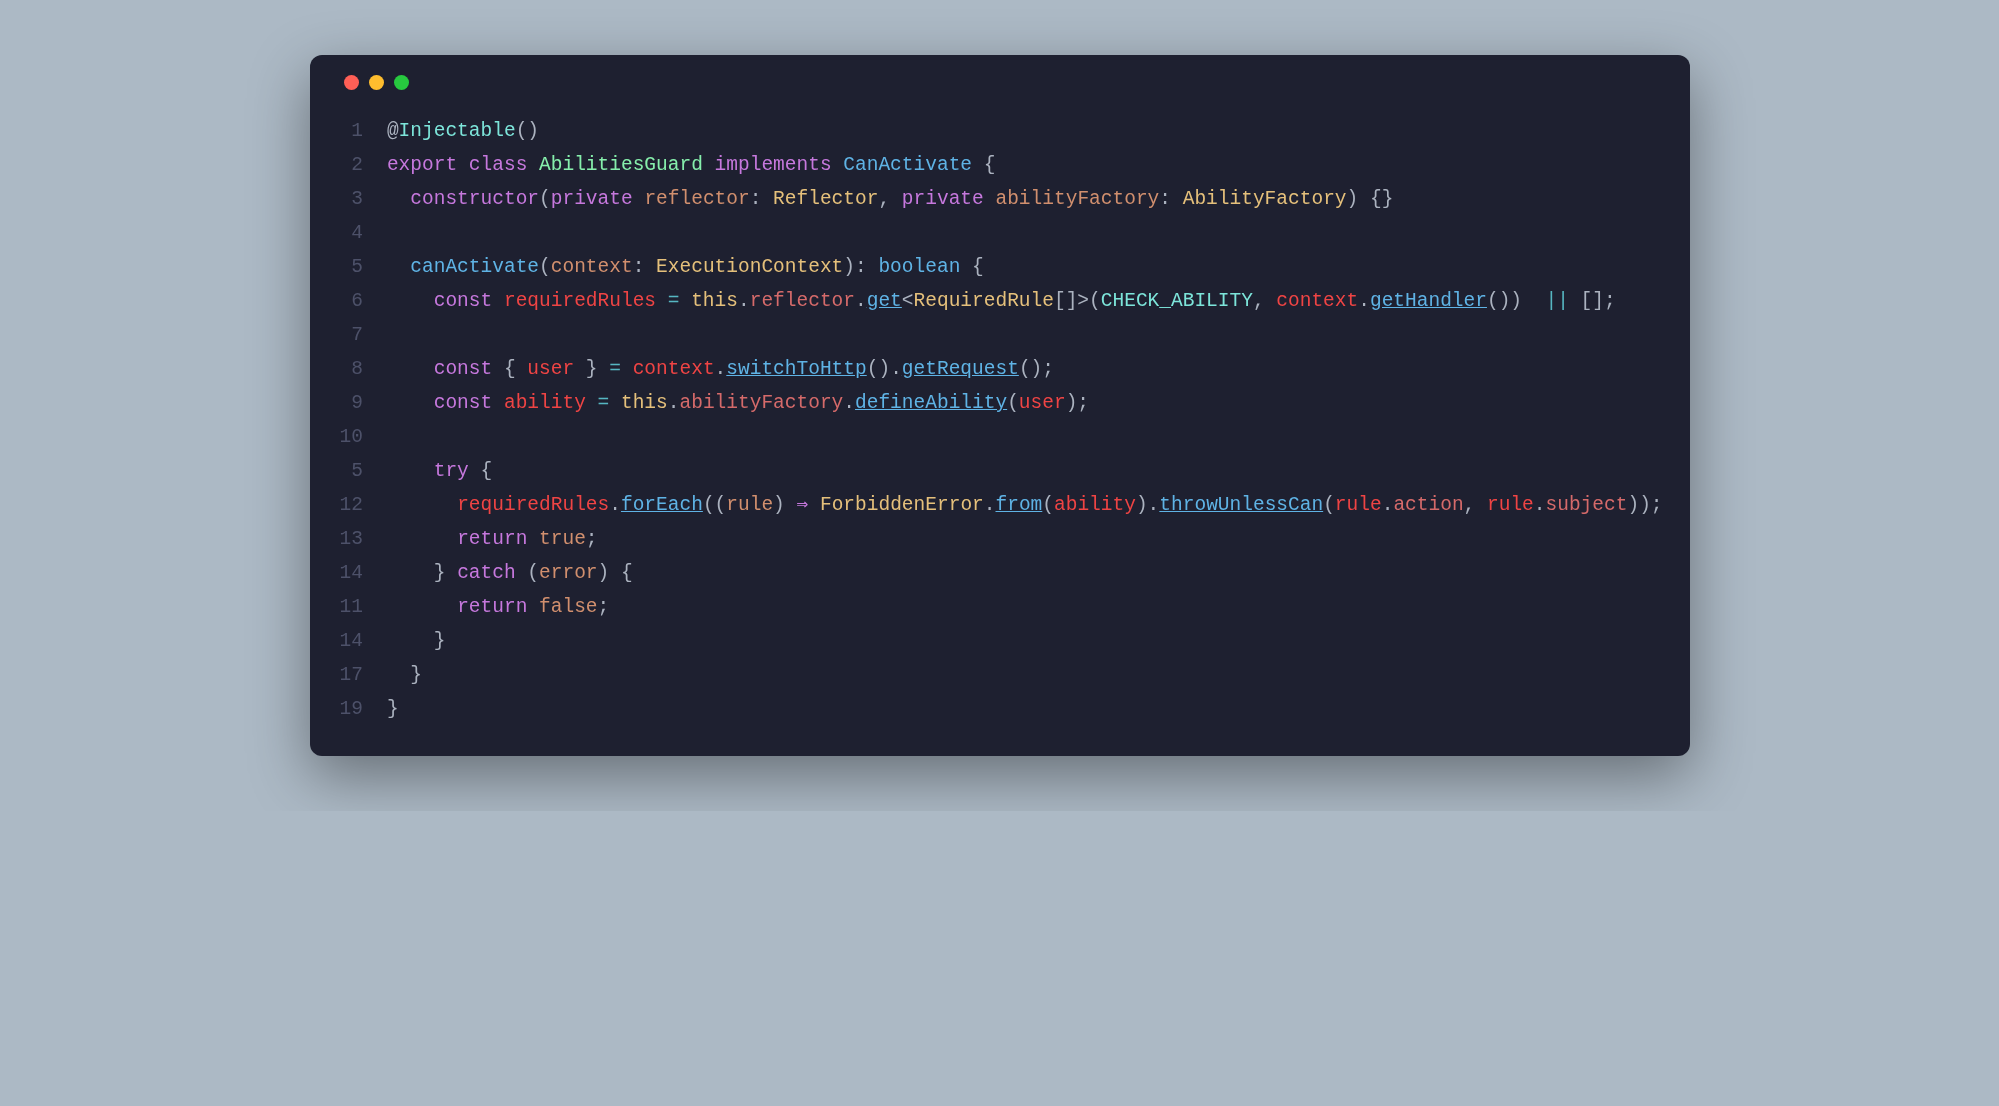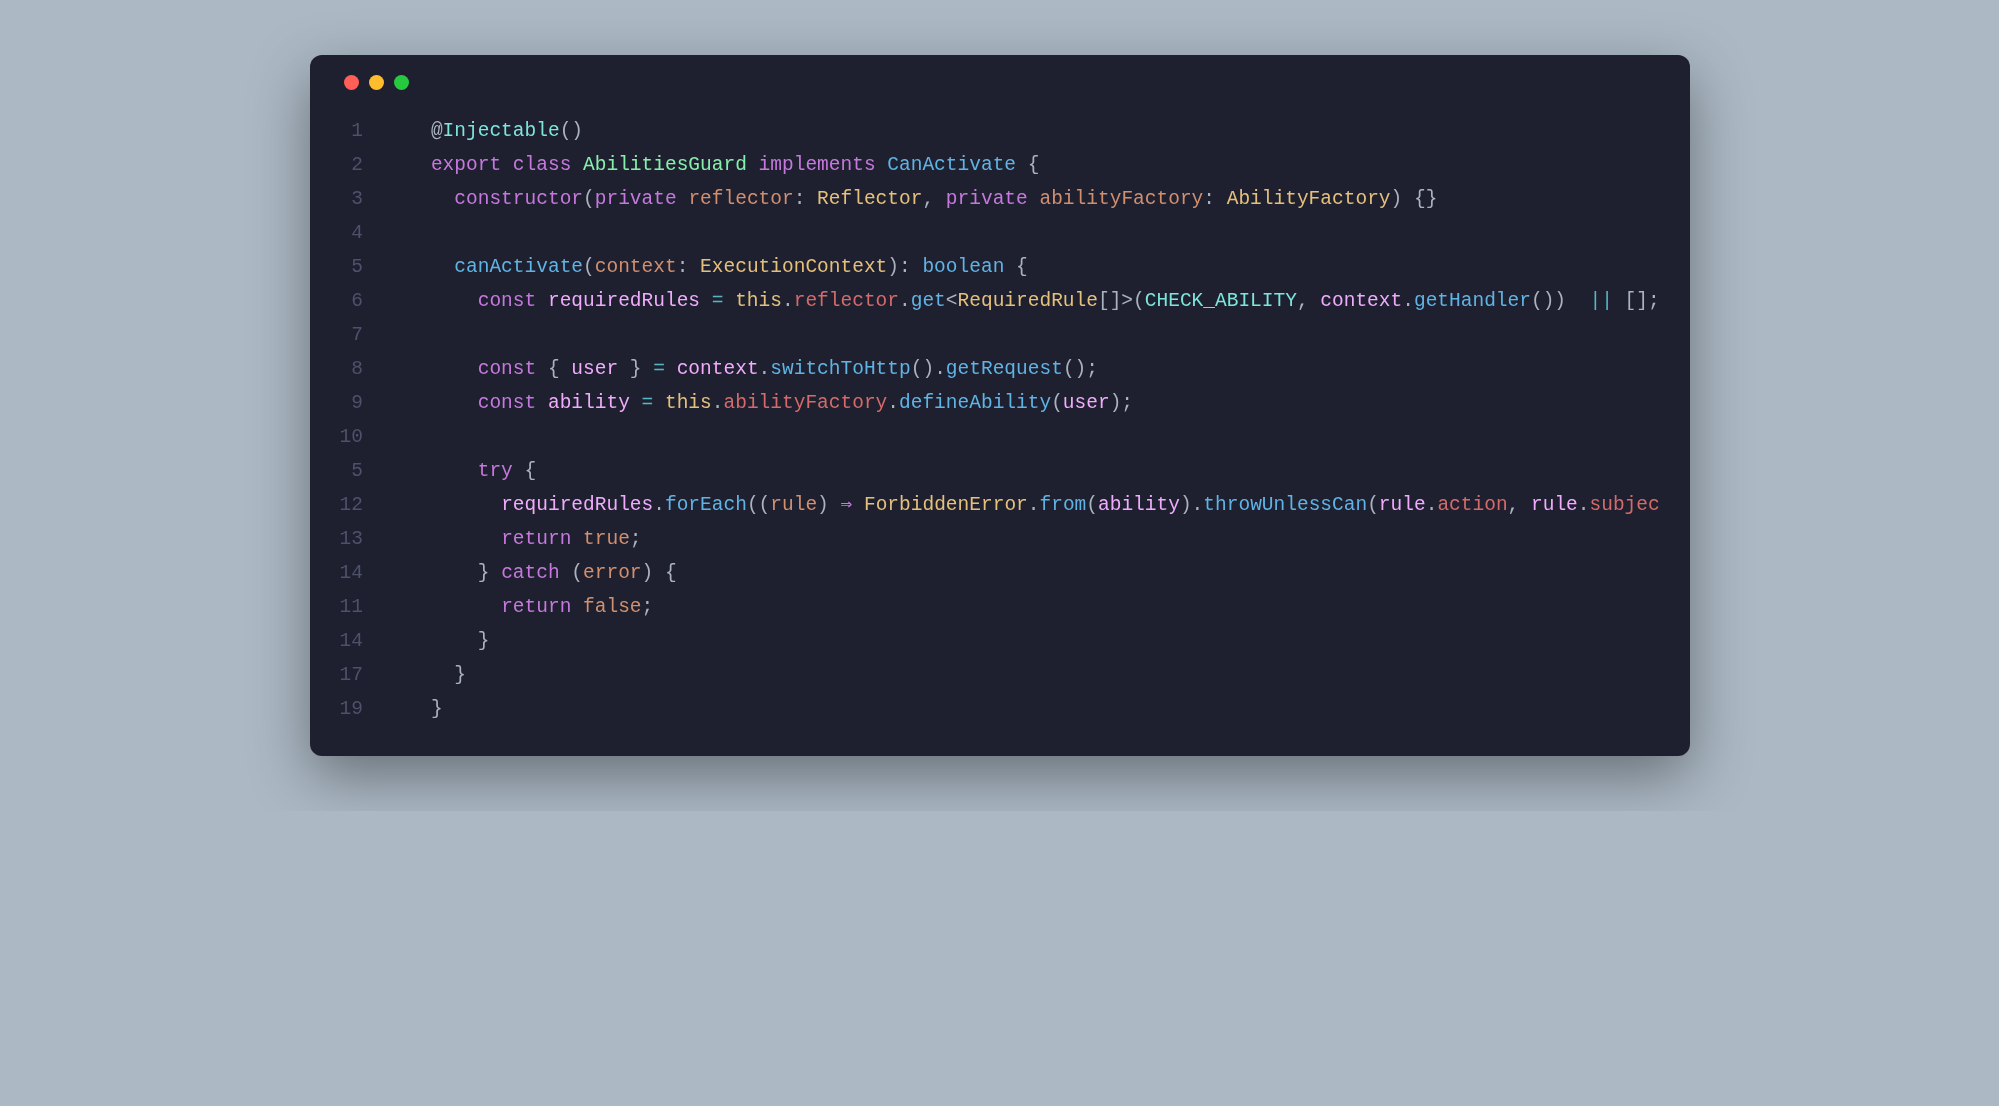--- a/index.html
+++ b/index.html
@@ -58,40 +58,39 @@
     }
     
     .line-number {
       display: block;
     }
     
     .code-content {
       flex: 1;
       white-space: pre;
       overflow-x: auto;
-      margin-left: 44px;
     }
     
     .code-line {
       display: block;
       height: 34px;
     }
     
     
     .tk-decorator { color: #7de5da; }
     .tk-keyword { color: #c678dd; }
     .tk-class-name { color: #86efac; }
     .tk-method { color: #5fb3e5; }
     .tk-param { color: #d18f6e; }
     .tk-type { color: #e5c07b; }
     .tk-punct { color: #abb2bf; }
-    .tk-const { color: #f0abfc; }
+    .tk-const { color: #ef4444; }
     .tk-prop { color: #d56a6a; }
     .tk-this { color: #e5c07b; }
-    .tk-call { color: #5fb3e5; }
+    .tk-call { color: #5fb3e5; text-decoration: underline; }
     .tk-bool { color: #d18f6e; }
     .tk-op { color: #56b6c2; }
     .tk-arrow { color: #c678dd; }
     .tk-plain { color: #abb2bf; }
   </style>
 </head>
 <body>
 
 <div class="editor-window">
   <div class="traffic-lights">

